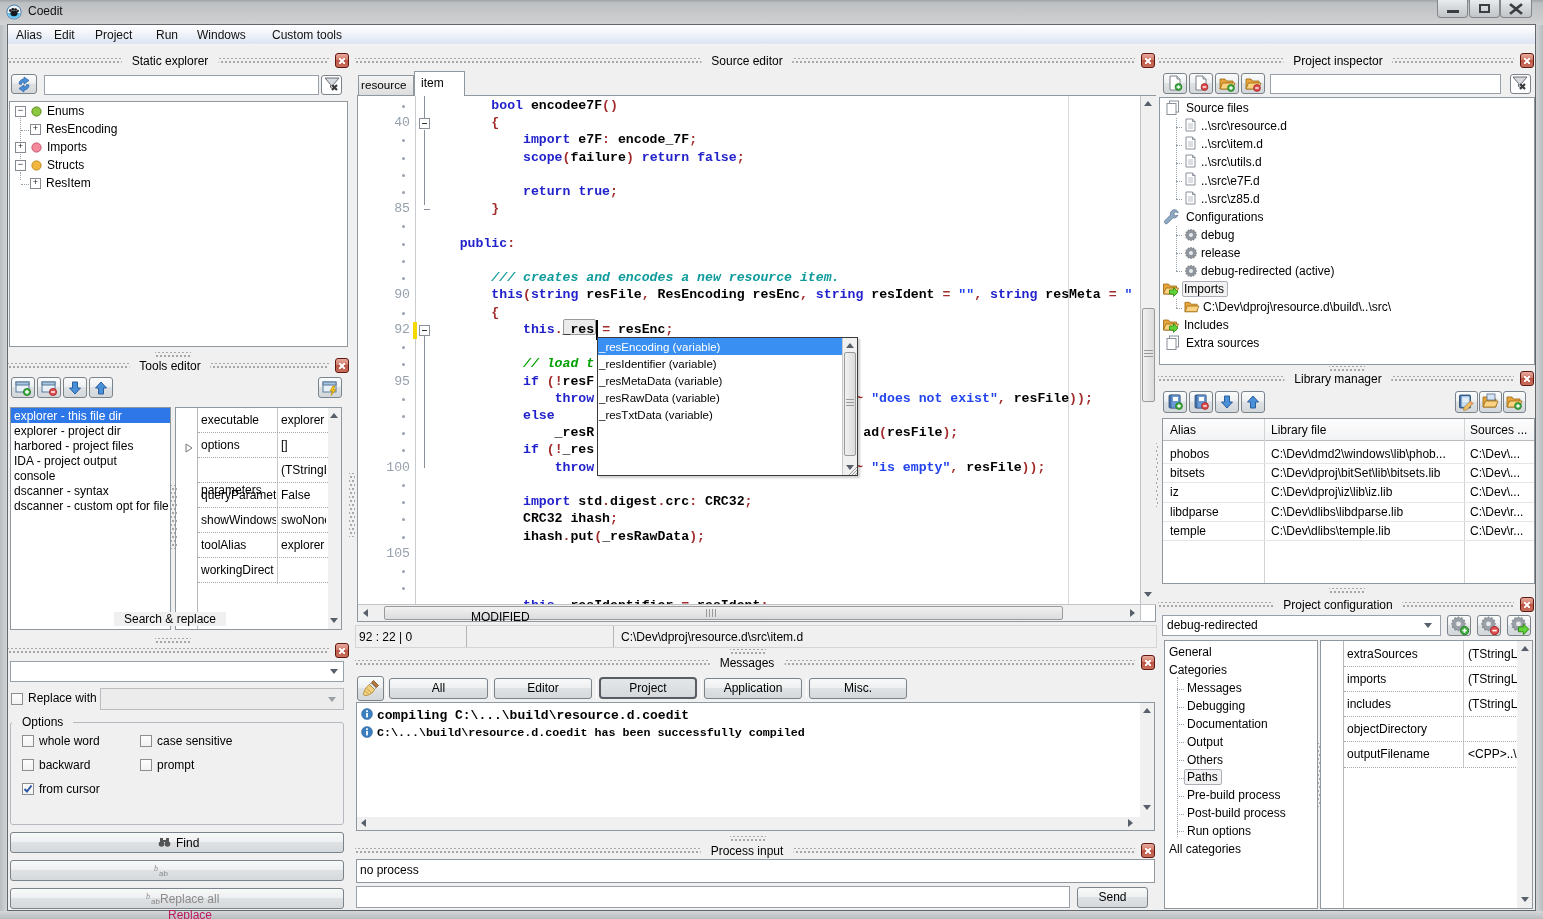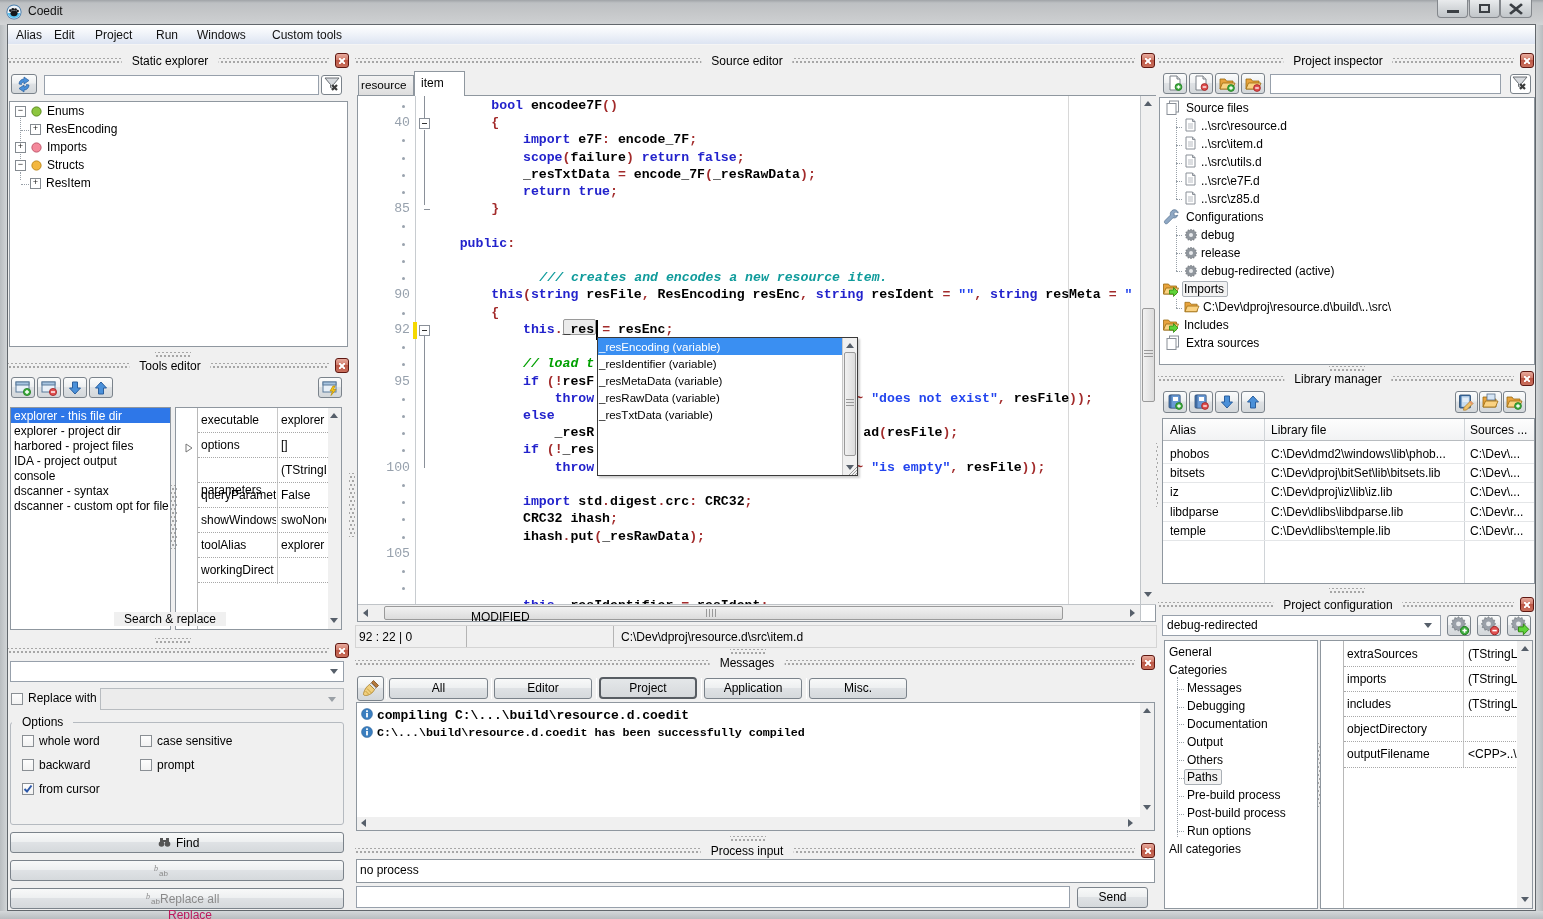--- a/index.html
+++ b/index.html
@@ -40,21 +40,21 @@
 .thumbh{position:absolute;background:linear-gradient(180deg,#f1f1f1,#dcdcdc);border:1px solid #9a9a9a;border-radius:2px;}
 .sb{position:absolute;background:#f0f0f0;}
 
 .cb{position:absolute;width:12px;height:12px;background:linear-gradient(180deg,#fdfdfd,#f2f2f2);border:1px solid #8a8f94;}
 
 .code{font-family:"Liberation Mono",monospace;font-size:13.2px;font-weight:700;}
 .k{color:#2222cc;}
 .sy{color:#a22b2b;}
 .st{color:#2244ee;}
 .cm{color:#00a000;font-style:italic;}
-.dc{color:#0f9b9b;font-style:italic;margin-left:48px;}
+.dc{color:#0f9b9b;font-style:italic;}
 .trow{position:absolute;white-space:nowrap;font-size:12px;}
 .gb{position:absolute;border:1px solid #b5bac0;border-radius:3px;}
 .btn{position:absolute;border:1px solid #7b838b;border-radius:3px;text-align:center;
  background:linear-gradient(180deg,#f8f9f9 0%,#eef0f1 45%,#dfe2e5 50%,#d5d9dc 100%);}
 .exp{position:absolute;width:11px;height:11px;background:#fff;border:1px solid #848a90;font:9px "Liberation Mono",monospace;line-height:9px;text-align:center;color:#222;}
 .dotline{position:absolute;border-left:1px dotted #98a0a8;width:0;}
 .dothline{position:absolute;border-top:1px dotted #98a0a8;height:0;}
 svg{position:absolute;overflow:visible;}
 </style></head><body>
 <div class="abs" id="titlebar"></div>
@@ -268,21 +268,20 @@
 <div class="abs" style="left:358px;top:96px;width:782px;height:508px;overflow:hidden">
 <div class="abs" style="left:44.0px;top:8.8px;width:3px;height:3px;background:#9aa3ae;border-radius:50%"></div>
 <div class="code abs" style="left:70.0px;top:1.8px;white-space:pre">        <span class="k">bool</span> encodee7F<span class="sy">()</span></div>
 <div class="code abs" style="left:0.0px;top:19.0px;width:52px;text-align:right;color:#97a1ad;font-weight:400">40</div>
 <div class="code abs" style="left:70.0px;top:19.0px;white-space:pre">        <span class="sy">{</span></div>
 <div class="abs" style="left:44.0px;top:43.3px;width:3px;height:3px;background:#9aa3ae;border-radius:50%"></div>
 <div class="code abs" style="left:70.0px;top:36.3px;white-space:pre">            <span class="k">import</span> e7F<span class="sy">:</span> encode_7F<span class="sy">;</span></div>
 <div class="abs" style="left:44.0px;top:60.5px;width:3px;height:3px;background:#9aa3ae;border-radius:50%"></div>
 <div class="code abs" style="left:70.0px;top:53.5px;white-space:pre">            <span class="k">scope</span><span class="sy">(</span>failure<span class="sy">)</span> <span class="k">return</span> <span class="k">false</span><span class="sy">;</span></div>
 <div class="abs" style="left:44.0px;top:77.7px;width:3px;height:3px;background:#9aa3ae;border-radius:50%"></div>
-<div class="code abs" style="left:70.0px;top:70.7px;white-space:pre">            _resTxtData <span class="sy">=</span> encode_7F<span class="sy">(</span>_resRawData<span class="sy">);</span></div>
 <div class="abs" style="left:44.0px;top:95.0px;width:3px;height:3px;background:#9aa3ae;border-radius:50%"></div>
 <div class="code abs" style="left:70.0px;top:88.0px;white-space:pre">            <span class="k">return</span> <span class="k">true</span><span class="sy">;</span></div>
 <div class="code abs" style="left:0.0px;top:105.2px;width:52px;text-align:right;color:#97a1ad;font-weight:400">85</div>
 <div class="code abs" style="left:70.0px;top:105.2px;white-space:pre">        <span class="sy">}</span></div>
 <div class="abs" style="left:44.0px;top:129.4px;width:3px;height:3px;background:#9aa3ae;border-radius:50%"></div>
 <div class="abs" style="left:44.0px;top:146.6px;width:3px;height:3px;background:#9aa3ae;border-radius:50%"></div>
 <div class="code abs" style="left:70.0px;top:139.6px;white-space:pre">    <span class="k">public</span><span class="sy">:</span></div>
 <div class="abs" style="left:44.0px;top:163.9px;width:3px;height:3px;background:#9aa3ae;border-radius:50%"></div>
 <div class="abs" style="left:44.0px;top:181.1px;width:3px;height:3px;background:#9aa3ae;border-radius:50%"></div>
 <div class="code abs" style="left:70.0px;top:174.1px;white-space:pre">        <span class="dc">/// creates and encodes a new resource item.</span></div>

